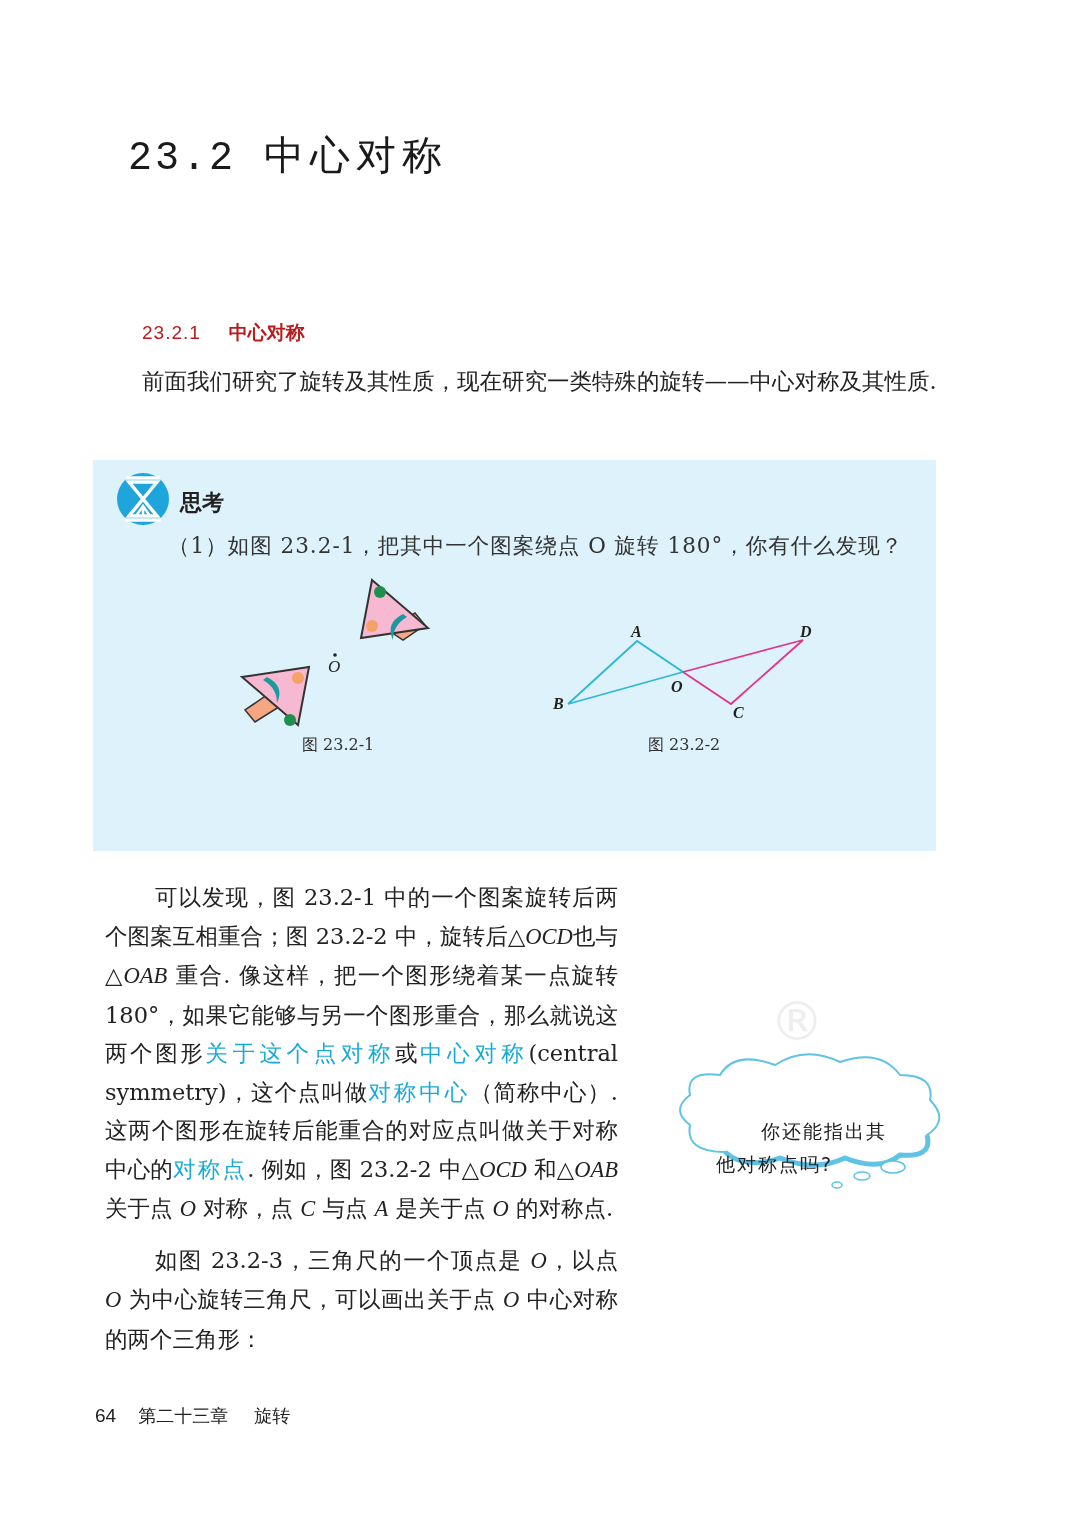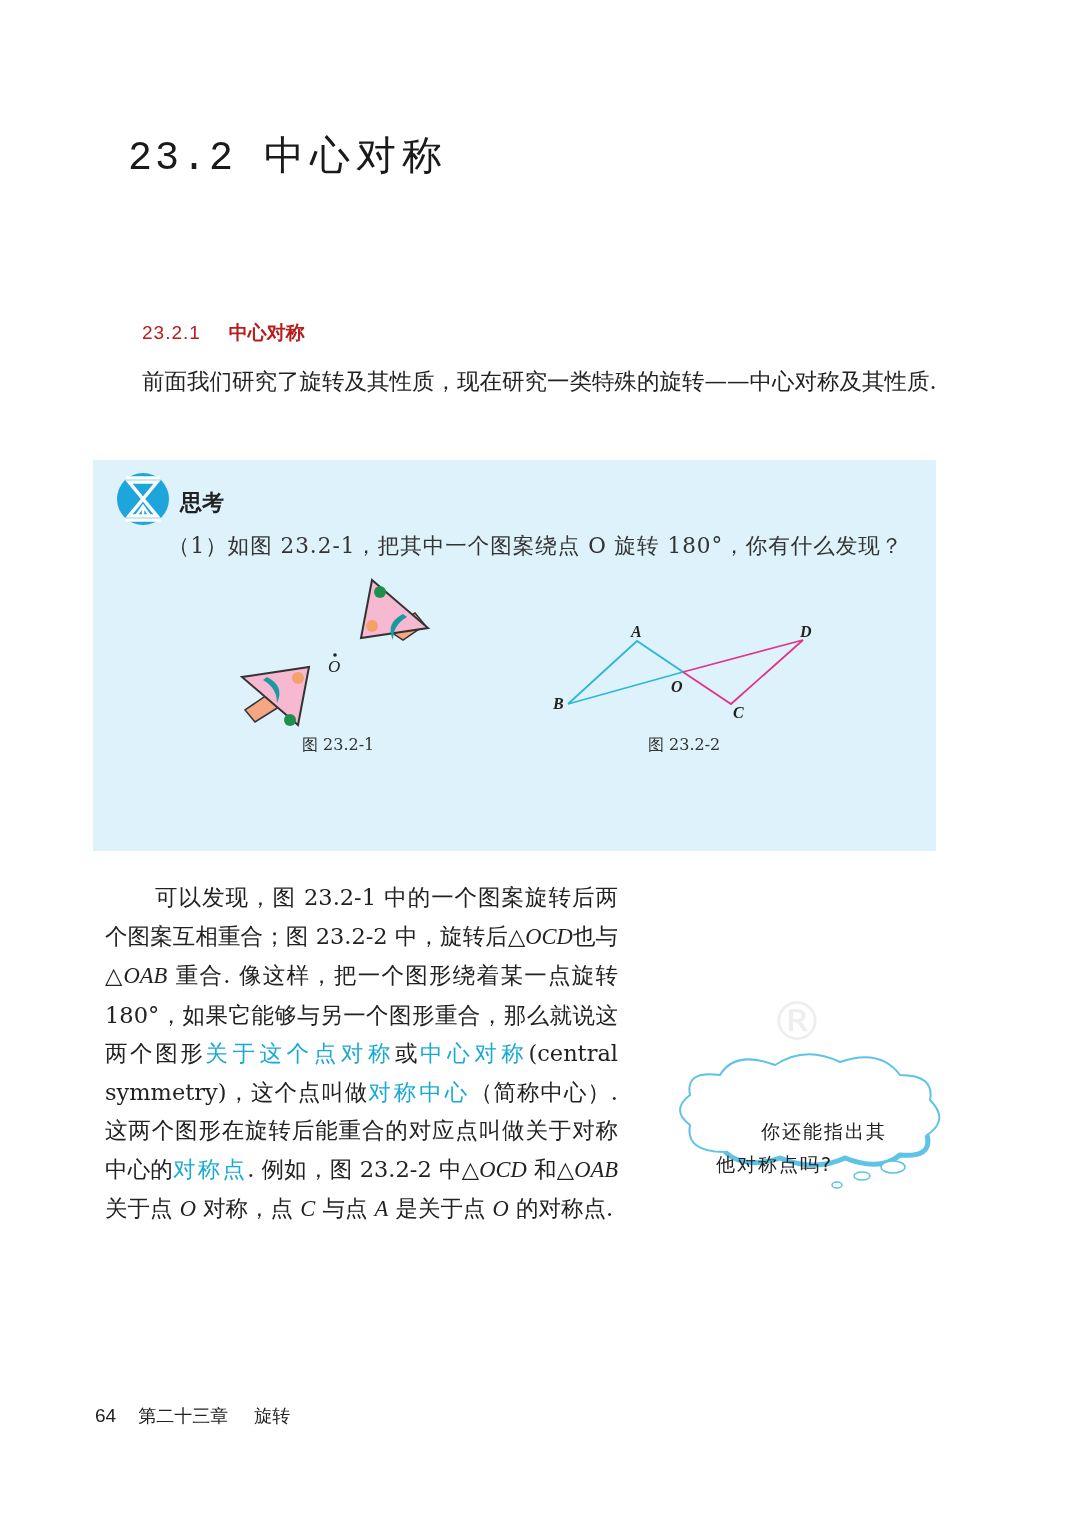--- a/index.html
+++ b/index.html
@@ -95,20 +95,21 @@
 </svg>
 <div class="abs fig-caption" style="left:648px;top:735px">图 23.2-2</div>
 
 <div class="abs q2">
 </div>
 
 <div class="abs watermark">®</div>
 
 <div class="abs para body-text">
   <p class="indent" id="p1"><span>可以发现，图 23.2-1 中的一个图案旋转后两个图案互相重合；图 23.2-2 中，旋转后△</span><span class="it">OCD</span><span>也与△</span><span class="it">OAB</span><span> 重合. 像这样，把一个图形绕着某一点旋转 180°，如果它能够与另一个图形重合，那么就说这两个图形</span><span class="hl">关于这个点对称</span><span>或</span><span class="hl">中心对称</span><span>(central symmetry)，这个点叫做</span><span class="hl">对称中心</span><span>（简称中心）. 这两个图形在旋转后能重合的对应点叫做关于对称中心的</span><span class="hl">对称点</span><span>. 例如，图 23.2-2 中△</span><span class="it">OCD</span><span> 和△</span><span class="it">OAB</span><span> 关于点 </span><span class="it">O</span><span> 对称，点 </span><span class="it">C</span><span> 与点 </span><span class="it">A</span><span> 是关于点 </span><span class="it">O</span><span> 的对称点.</span></p>
+  <p class="indent" id="p2"><span>如图 23.2-3，三角尺的一个顶点是 </span><span class="it">O</span><span>，以点 </span><span class="it">O</span><span> 为中心旋转三角尺，可以画出关于点 </span><span class="it">O</span><span> 中心对称的两个三角形：</span></p>
 </div>
 
 <svg class="abs cloud" viewBox="0 0 285 150">
   <path d="M25 85 Q5 70 25 55 Q20 30 55 35 Q70 10 110 25 Q140 5 175 22 Q215 8 235 35 Q270 35 265 60 Q285 80 262 95 Q268 118 235 115 Q215 132 180 118 Q150 132 115 118 Q80 130 60 112 Q20 112 25 85 Z" fill="#fff" stroke="#5fc3e6" stroke-width="2"></path>
   <path d="M262 95 Q268 118 235 115 Q215 132 180 118 Q150 132 115 118 Q80 130 60 112" fill="none" stroke="#5fc3e6" stroke-width="5"></path>
   <ellipse cx="228" cy="127" rx="12" ry="6" fill="#fff" stroke="#5fc3e6" stroke-width="1.5"></ellipse>
   <ellipse cx="197" cy="136" rx="8" ry="4" fill="#fff" stroke="#5fc3e6" stroke-width="1.5"></ellipse>
   <ellipse cx="172" cy="145" rx="5" ry="3" fill="#fff" stroke="#5fc3e6" stroke-width="1.5"></ellipse>
 </svg>
 <div class="abs cloud-text">

